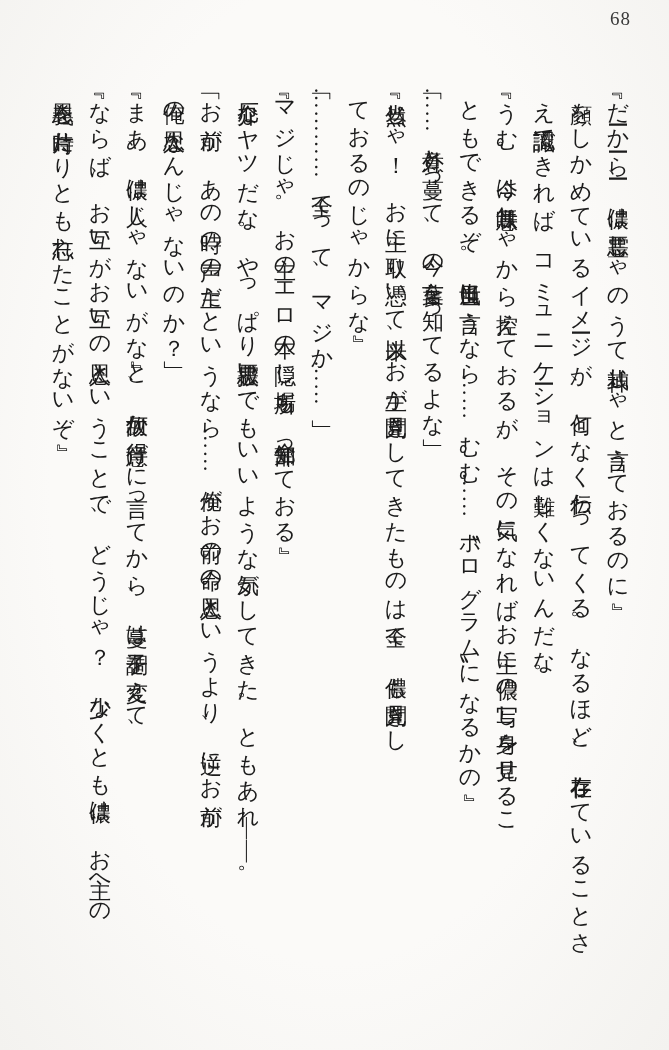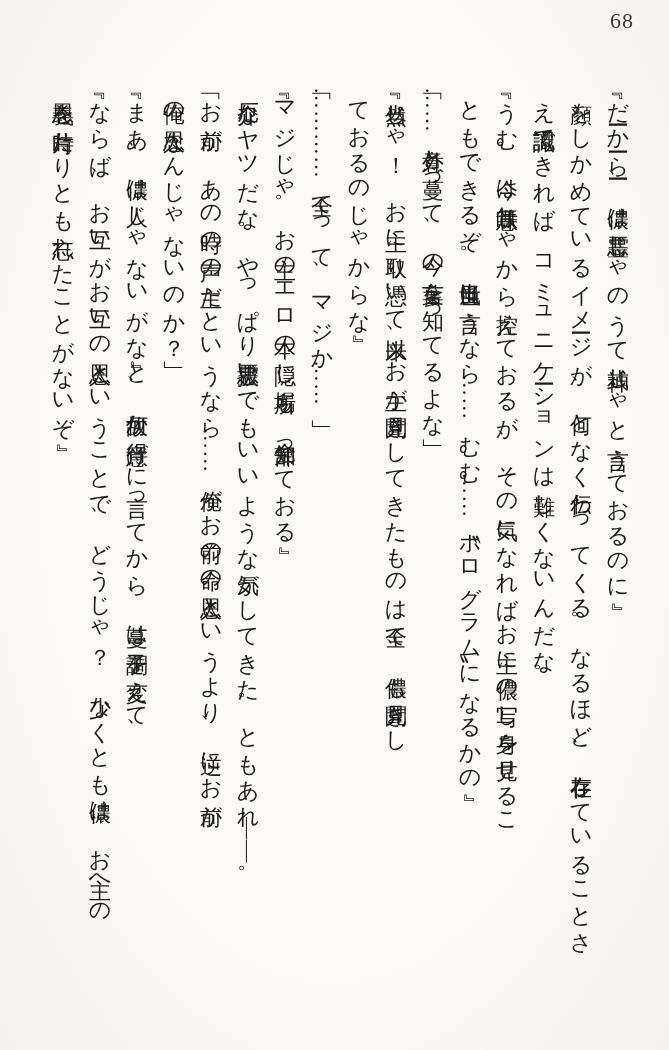--- a/index.html
+++ b/index.html
@@ -17,21 +17,21 @@
   }
   .page {
     position: absolute;
     inset: 0;
     background: radial-gradient(ellipse at 50% 45%, #fbfaf8 60%, #f3f2ef 100%);
   }
   .page-number {
     position: absolute;
     top: 8px;
     left: 610px;
-    font-size: 22px;
+    font-size: 19px;
     letter-spacing: 1px;
     color: #3a3a3a;
   }
   .text-block {
     position: absolute;
     top: 86px;
     right: 32px;
     height: 910px;
     writing-mode: vertical-rl;
     -webkit-writing-mode: vertical-rl;

